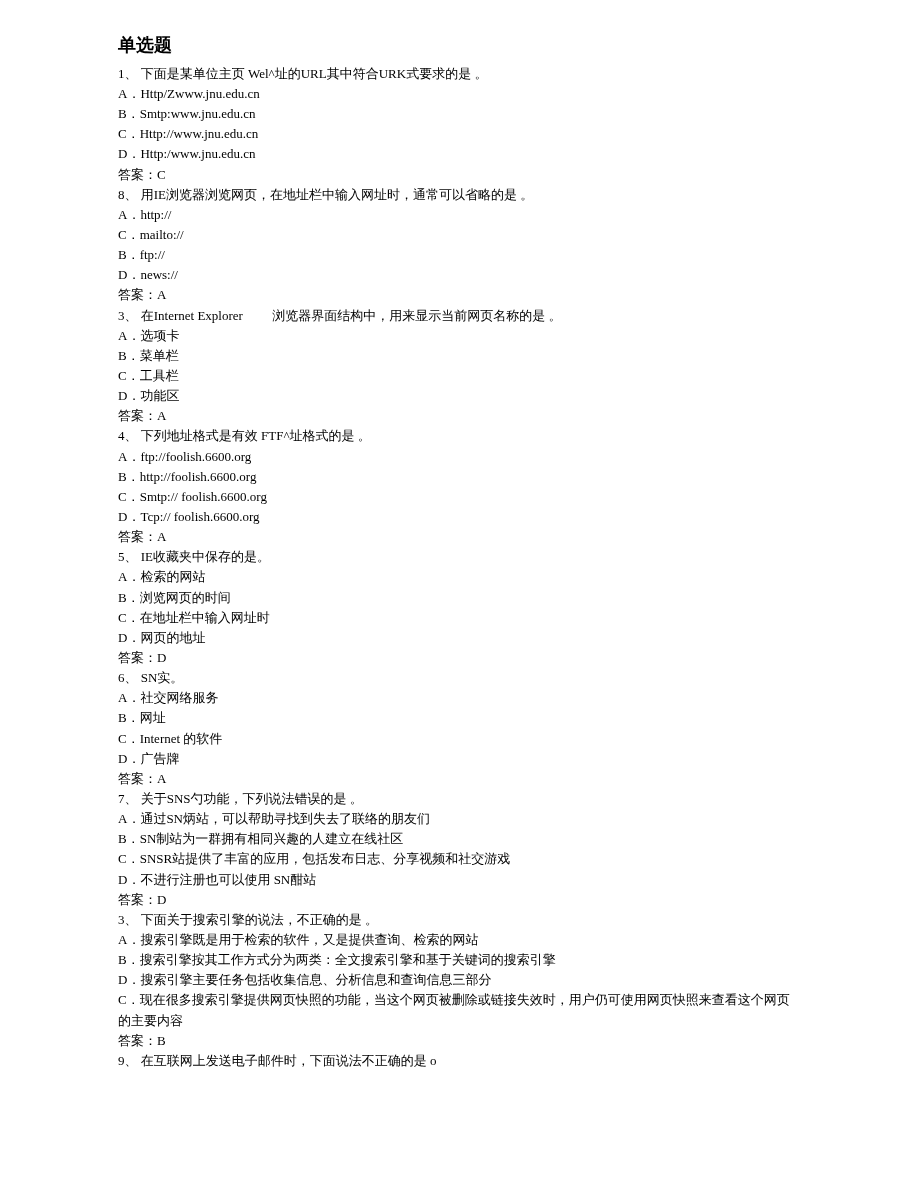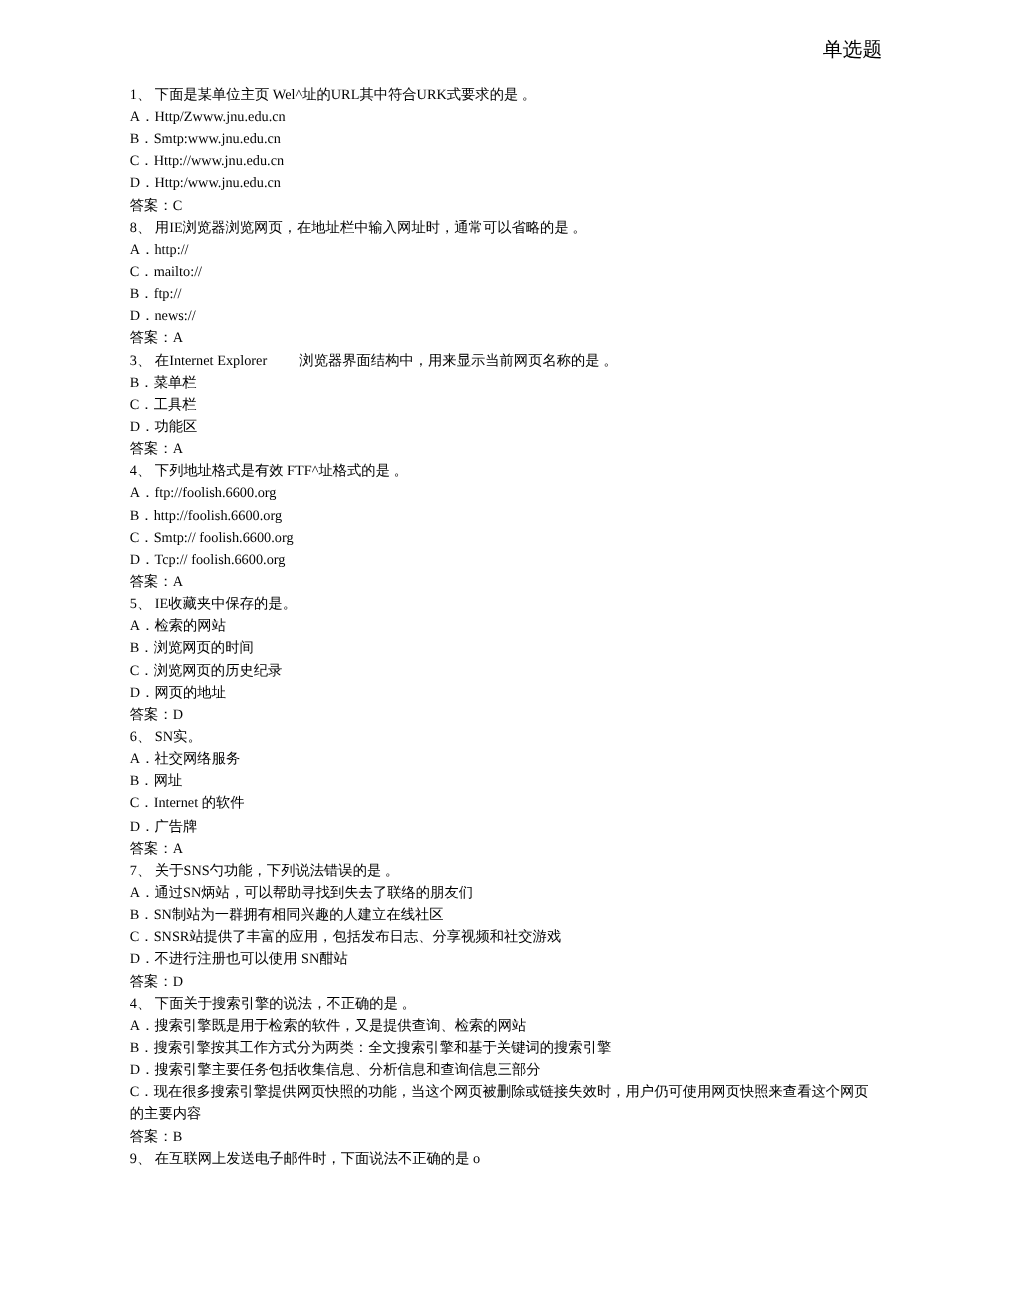--- a/index.html
+++ b/index.html
@@ -13,23 +13,22 @@
   }
   .page {
     width: 920px;
     min-height: 1192px;
     box-sizing: border-box;
     padding: 32px 118px 40px 118px;
     position: relative;
   }
   .title {
     font-size: 18px;
-    font-weight: normal;
-    margin-bottom: 16px;
-    text-align: right;
+    font-weight: bold;
+    margin-bottom: 4px;
   }
   .line {
     white-space: pre-wrap;
   }
   .q-stem, .opt, .ans {
     margin: 0;
   }
 </style>
 </head>
 <body>
@@ -43,49 +42,50 @@
       <div class="line opt">C．Http://www.jnu.edu.cn</div>
       <div class="line opt">D．Http:/www.jnu.edu.cn</div>
       <div class="line ans">答案：C</div>
       <div class="line q-stem">8、 用IE浏览器浏览网页，在地址栏中输入网址时，通常可以省略的是 。</div>
       <div class="line opt">A．http://</div>
       <div class="line opt">C．mailto://</div>
       <div class="line opt">B．ftp://</div>
       <div class="line opt">D．news://</div>
       <div class="line ans">答案：A</div>
       <div class="line q-stem">3、 在Internet Explorer         浏览器界面结构中，用来显示当前网页名称的是 。</div>
+      <div class="line opt">A．选项卡</div>
       <div class="line opt">B．菜单栏</div>
       <div class="line opt">C．工具栏</div>
       <div class="line opt">D．功能区</div>
       <div class="line ans">答案：A</div>
       <div class="line q-stem">4、 下列地址格式是有效 FTF^址格式的是 。</div>
       <div class="line opt">A．ftp://foolish.6600.org</div>
       <div class="line opt">B．http://foolish.6600.org</div>
       <div class="line opt">C．Smtp:// foolish.6600.org</div>
       <div class="line opt">D．Tcp:// foolish.6600.org</div>
       <div class="line ans">答案：A</div>
       <div class="line q-stem">5、 IE收藏夹中保存的是。</div>
       <div class="line opt">A．检索的网站</div>
       <div class="line opt">B．浏览网页的时间</div>
-      <div class="line opt">C．浏览网页的历史纪录</div>
+      <div class="line opt">C．在地址栏中输入网址时</div>
       <div class="line opt">D．网页的地址</div>
       <div class="line ans">答案：D</div>
       <div class="line q-stem">6、 SN实。</div>
       <div class="line opt">A．社交网络服务</div>
       <div class="line opt">B．网址</div>
       <div class="line opt">C．Internet 的软件</div>
       <div class="line opt">D．广告牌</div>
       <div class="line ans">答案：A</div>
       <div class="line q-stem">7、 关于SNS勺功能，下列说法错误的是 。</div>
       <div class="line opt">A．通过SN炳站，可以帮助寻找到失去了联络的朋友们</div>
       <div class="line opt">B．SN制站为一群拥有相同兴趣的人建立在线社区</div>
       <div class="line opt">C．SNSR站提供了丰富的应用，包括发布日志、分享视频和社交游戏</div>
       <div class="line opt">D．不进行注册也可以使用 SN酣站</div>
       <div class="line ans">答案：D</div>
-      <div class="line q-stem">4、 下面关于搜索引擎的说法，不正确的是 。</div>
+      <div class="line q-stem">3、 下面关于搜索引擎的说法，不正确的是 。</div>
       <div class="line opt">A．搜索引擎既是用于检索的软件，又是提供查询、检索的网站</div>
       <div class="line opt">B．搜索引擎按其工作方式分为两类：全文搜索引擎和基于关键词的搜索引擎</div>
       <div class="line opt">D．搜索引擎主要任务包括收集信息、分析信息和查询信息三部分</div>
       <div class="line opt">C．现在很多搜索引擎提供网页快照的功能，当这个网页被删除或链接失效时，用户仍可使用网页快照来查看这个网页的主要内容</div>
       <div class="line ans">答案：B</div>
       <div class="line q-stem">9、 在互联网上发送电子邮件时，下面说法不正确的是 o</div>
     </div>
 </div>
 
 </body></html>

